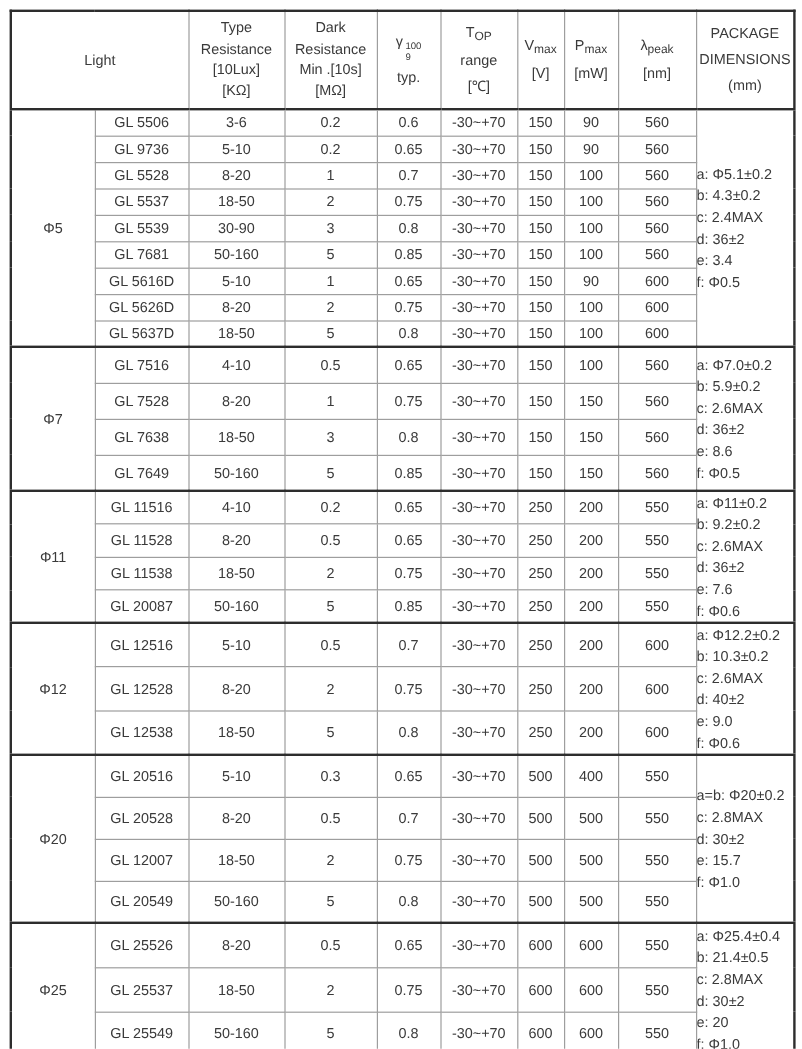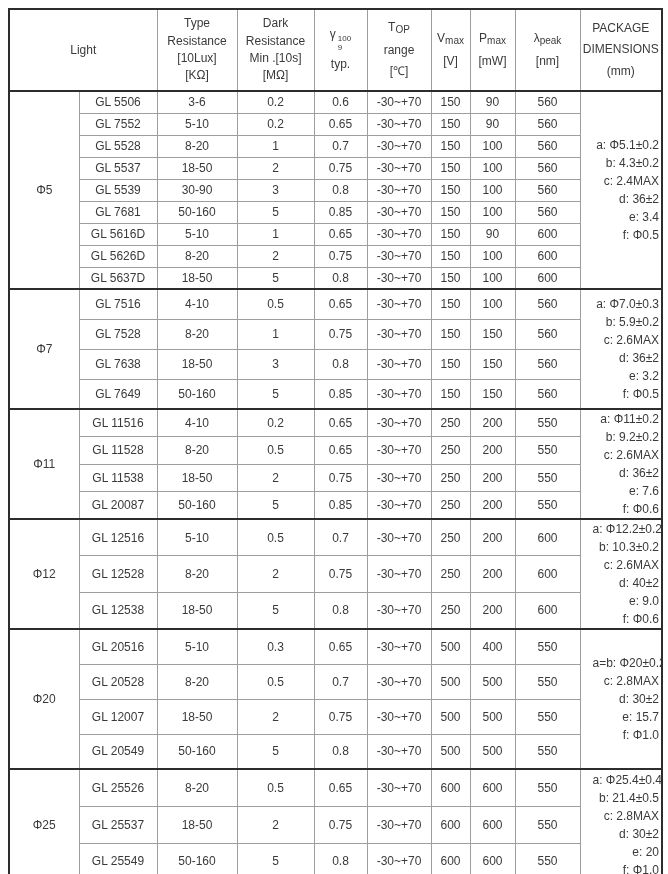--- a/index.html
+++ b/index.html
@@ -41,22 +41,22 @@
 
   .hline { line-height: 1.45; }
   .sp .hline { margin: 4px 0; }
   sub.hsub { font-size: 10px; vertical-align: -2px; }
   .gstack {
     display: inline-flex; flex-direction: column;
     font-size: 8px; line-height: 1.05;
     text-align: left; vertical-align: -3px; margin-left: 2px;
   }
   .pkg-cell {
-    text-align: right;
-    padding-left: 12px;
+    text-align: left;
+    padding-left: 0;
     padding-right: 2px;
   }
   .pkg-line { line-height: 1.5; white-space: nowrap; }
 </style>
 </head>
 <body>
 
 <div class="page">
   <table class="spec">
     <colgroup>
@@ -131,21 +131,21 @@
           <td rowspan="9" class="pkg-cell">
             <div class="pkg-line">a:  Φ5.1±0.2</div>
             <div class="pkg-line">b:  4.3±0.2</div>
             <div class="pkg-line">c:  2.4MAX</div>
             <div class="pkg-line">d:  36±2</div>
             <div class="pkg-line">e:  3.4</div>
             <div class="pkg-line">f:  Φ0.5</div>
           </td>
         </tr>
         <tr>
-          <td>GL 7552</td>
+          <td>GL 9736</td>
           <td>5-10</td>
           <td>0.2</td>
           <td>0.65</td>
           <td>-30~+70</td>
           <td>150</td>
           <td>90</td>
           <td>560</td>
         </tr>
         <tr>
           <td>GL 5528</td>
@@ -223,25 +223,25 @@
           <td rowspan="4">Φ7</td>
           <td>GL 7516</td>
           <td>4-10</td>
           <td>0.5</td>
           <td>0.65</td>
           <td>-30~+70</td>
           <td>150</td>
           <td>100</td>
           <td>560</td>
           <td rowspan="4" class="pkg-cell">
-            <div class="pkg-line">a:  Φ7.0±0.3</div>
+            <div class="pkg-line">a:  Φ7.0±0.2</div>
             <div class="pkg-line">b:  5.9±0.2</div>
             <div class="pkg-line">c:  2.6MAX</div>
             <div class="pkg-line">d:  36±2</div>
-            <div class="pkg-line">e:  3.2</div>
+            <div class="pkg-line">e:  8.6</div>
             <div class="pkg-line">f:  Φ0.5</div>
           </td>
         </tr>
         <tr>
           <td>GL 7528</td>
           <td>8-20</td>
           <td>1</td>
           <td>0.75</td>
           <td>-30~+70</td>
           <td>150</td>

